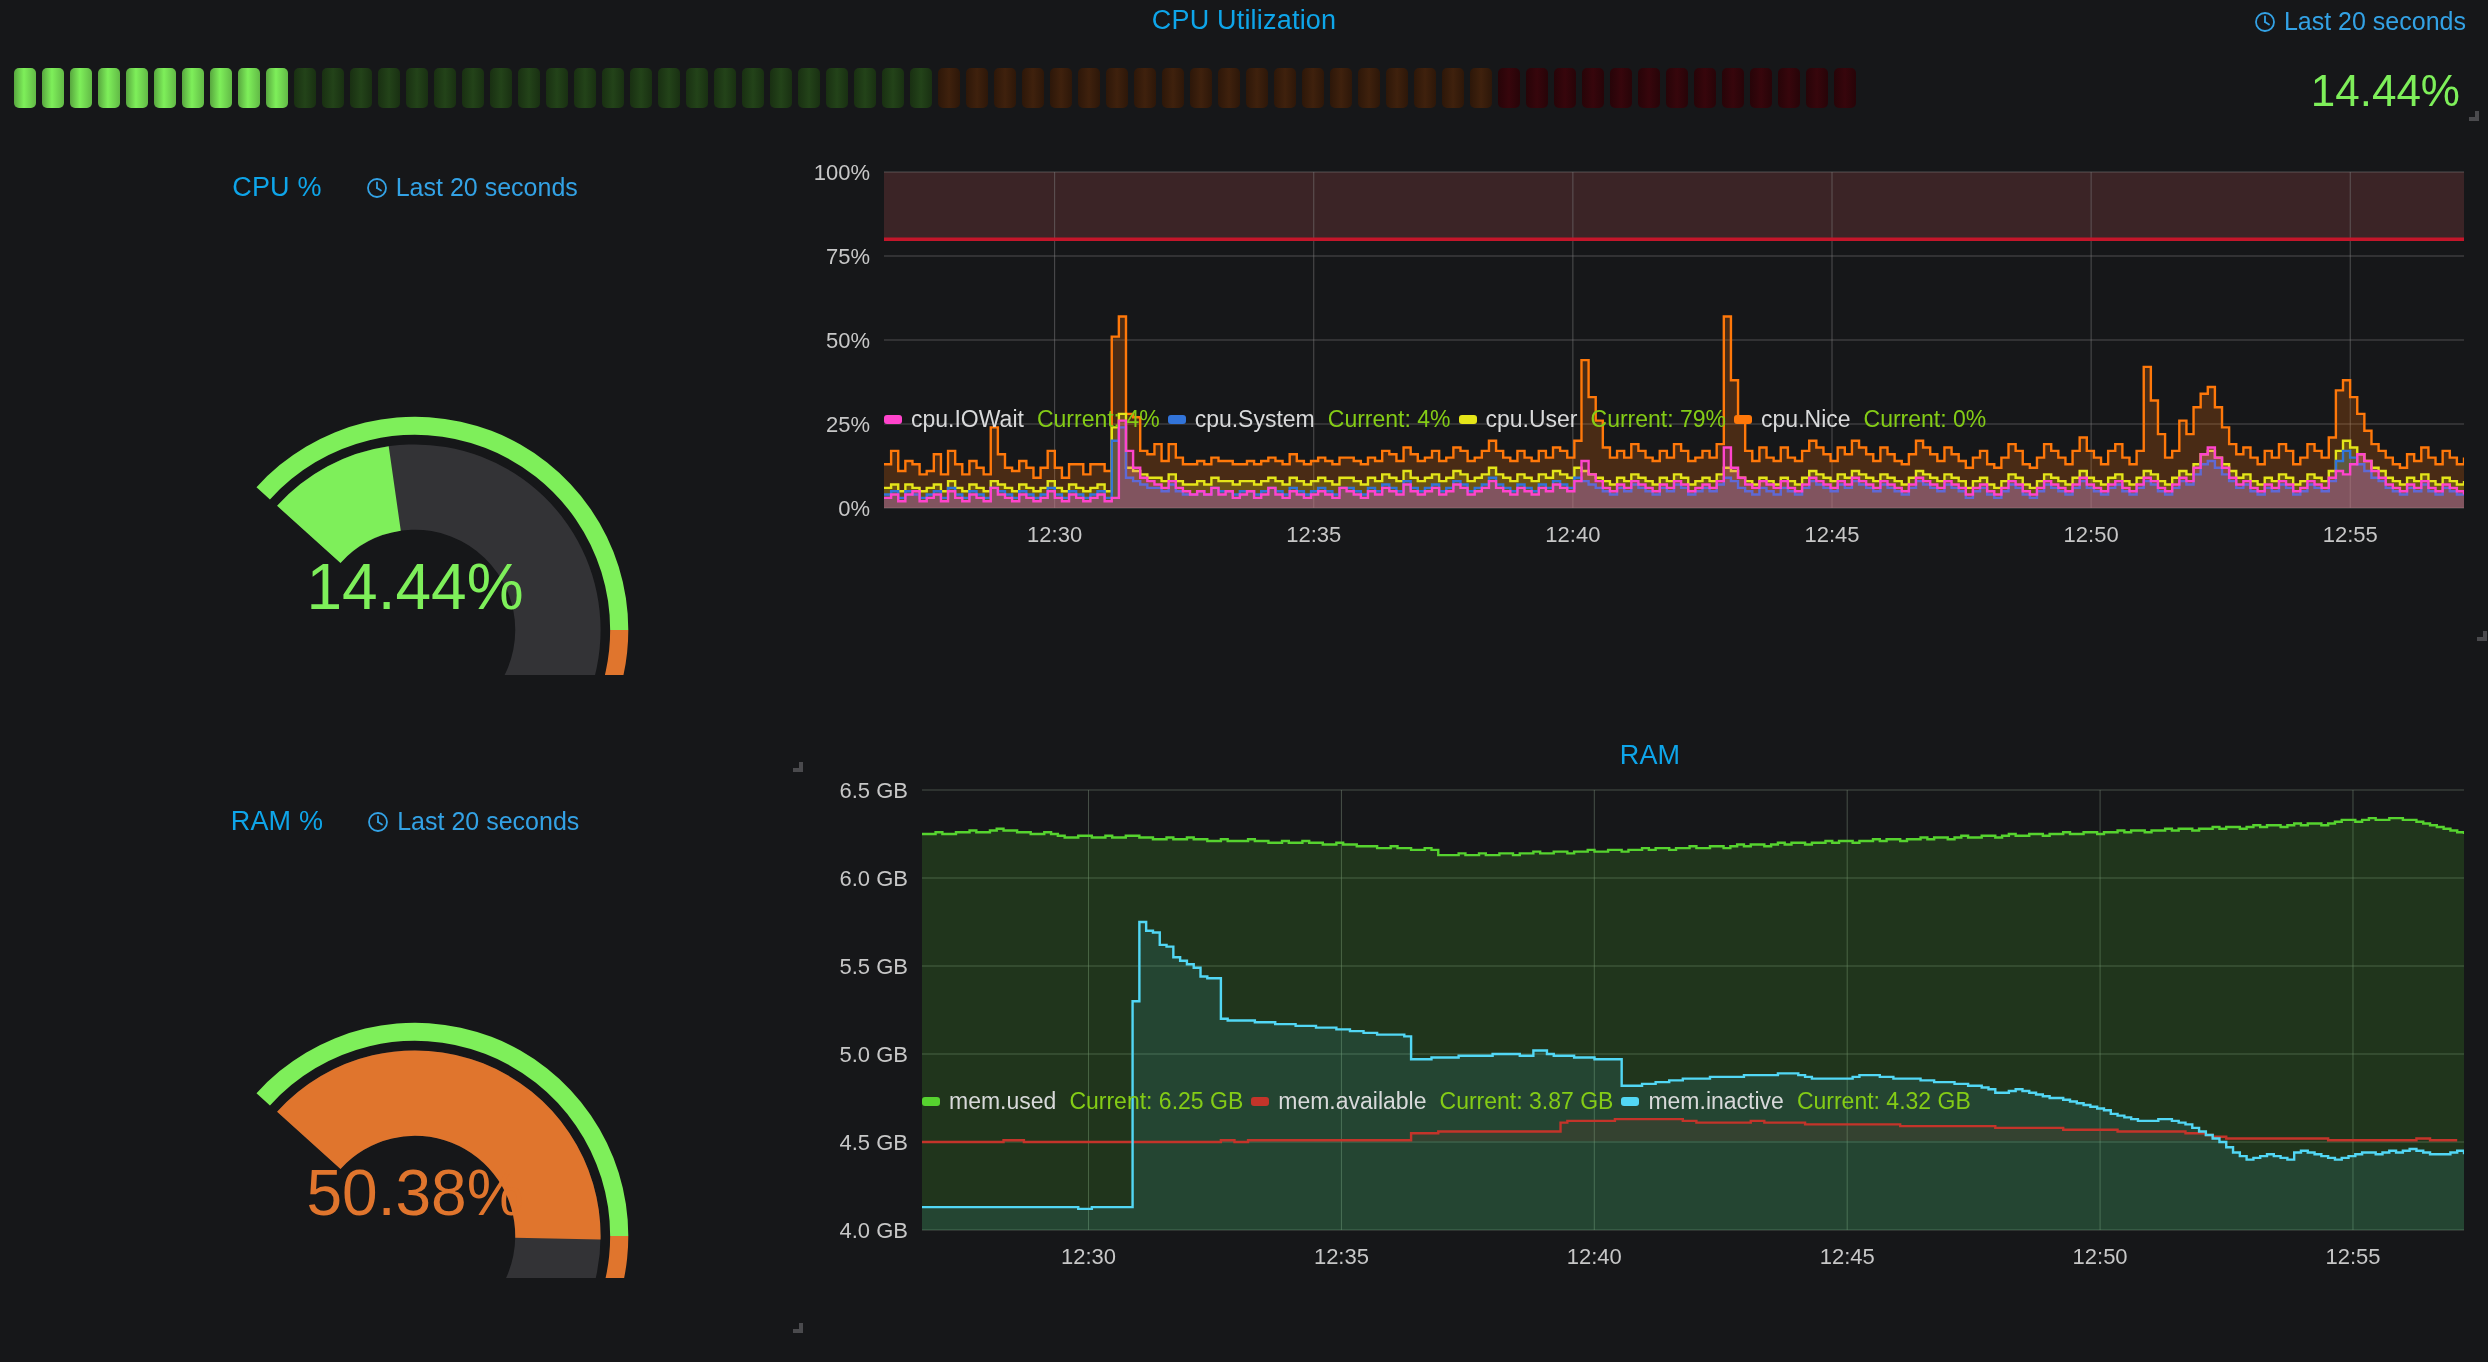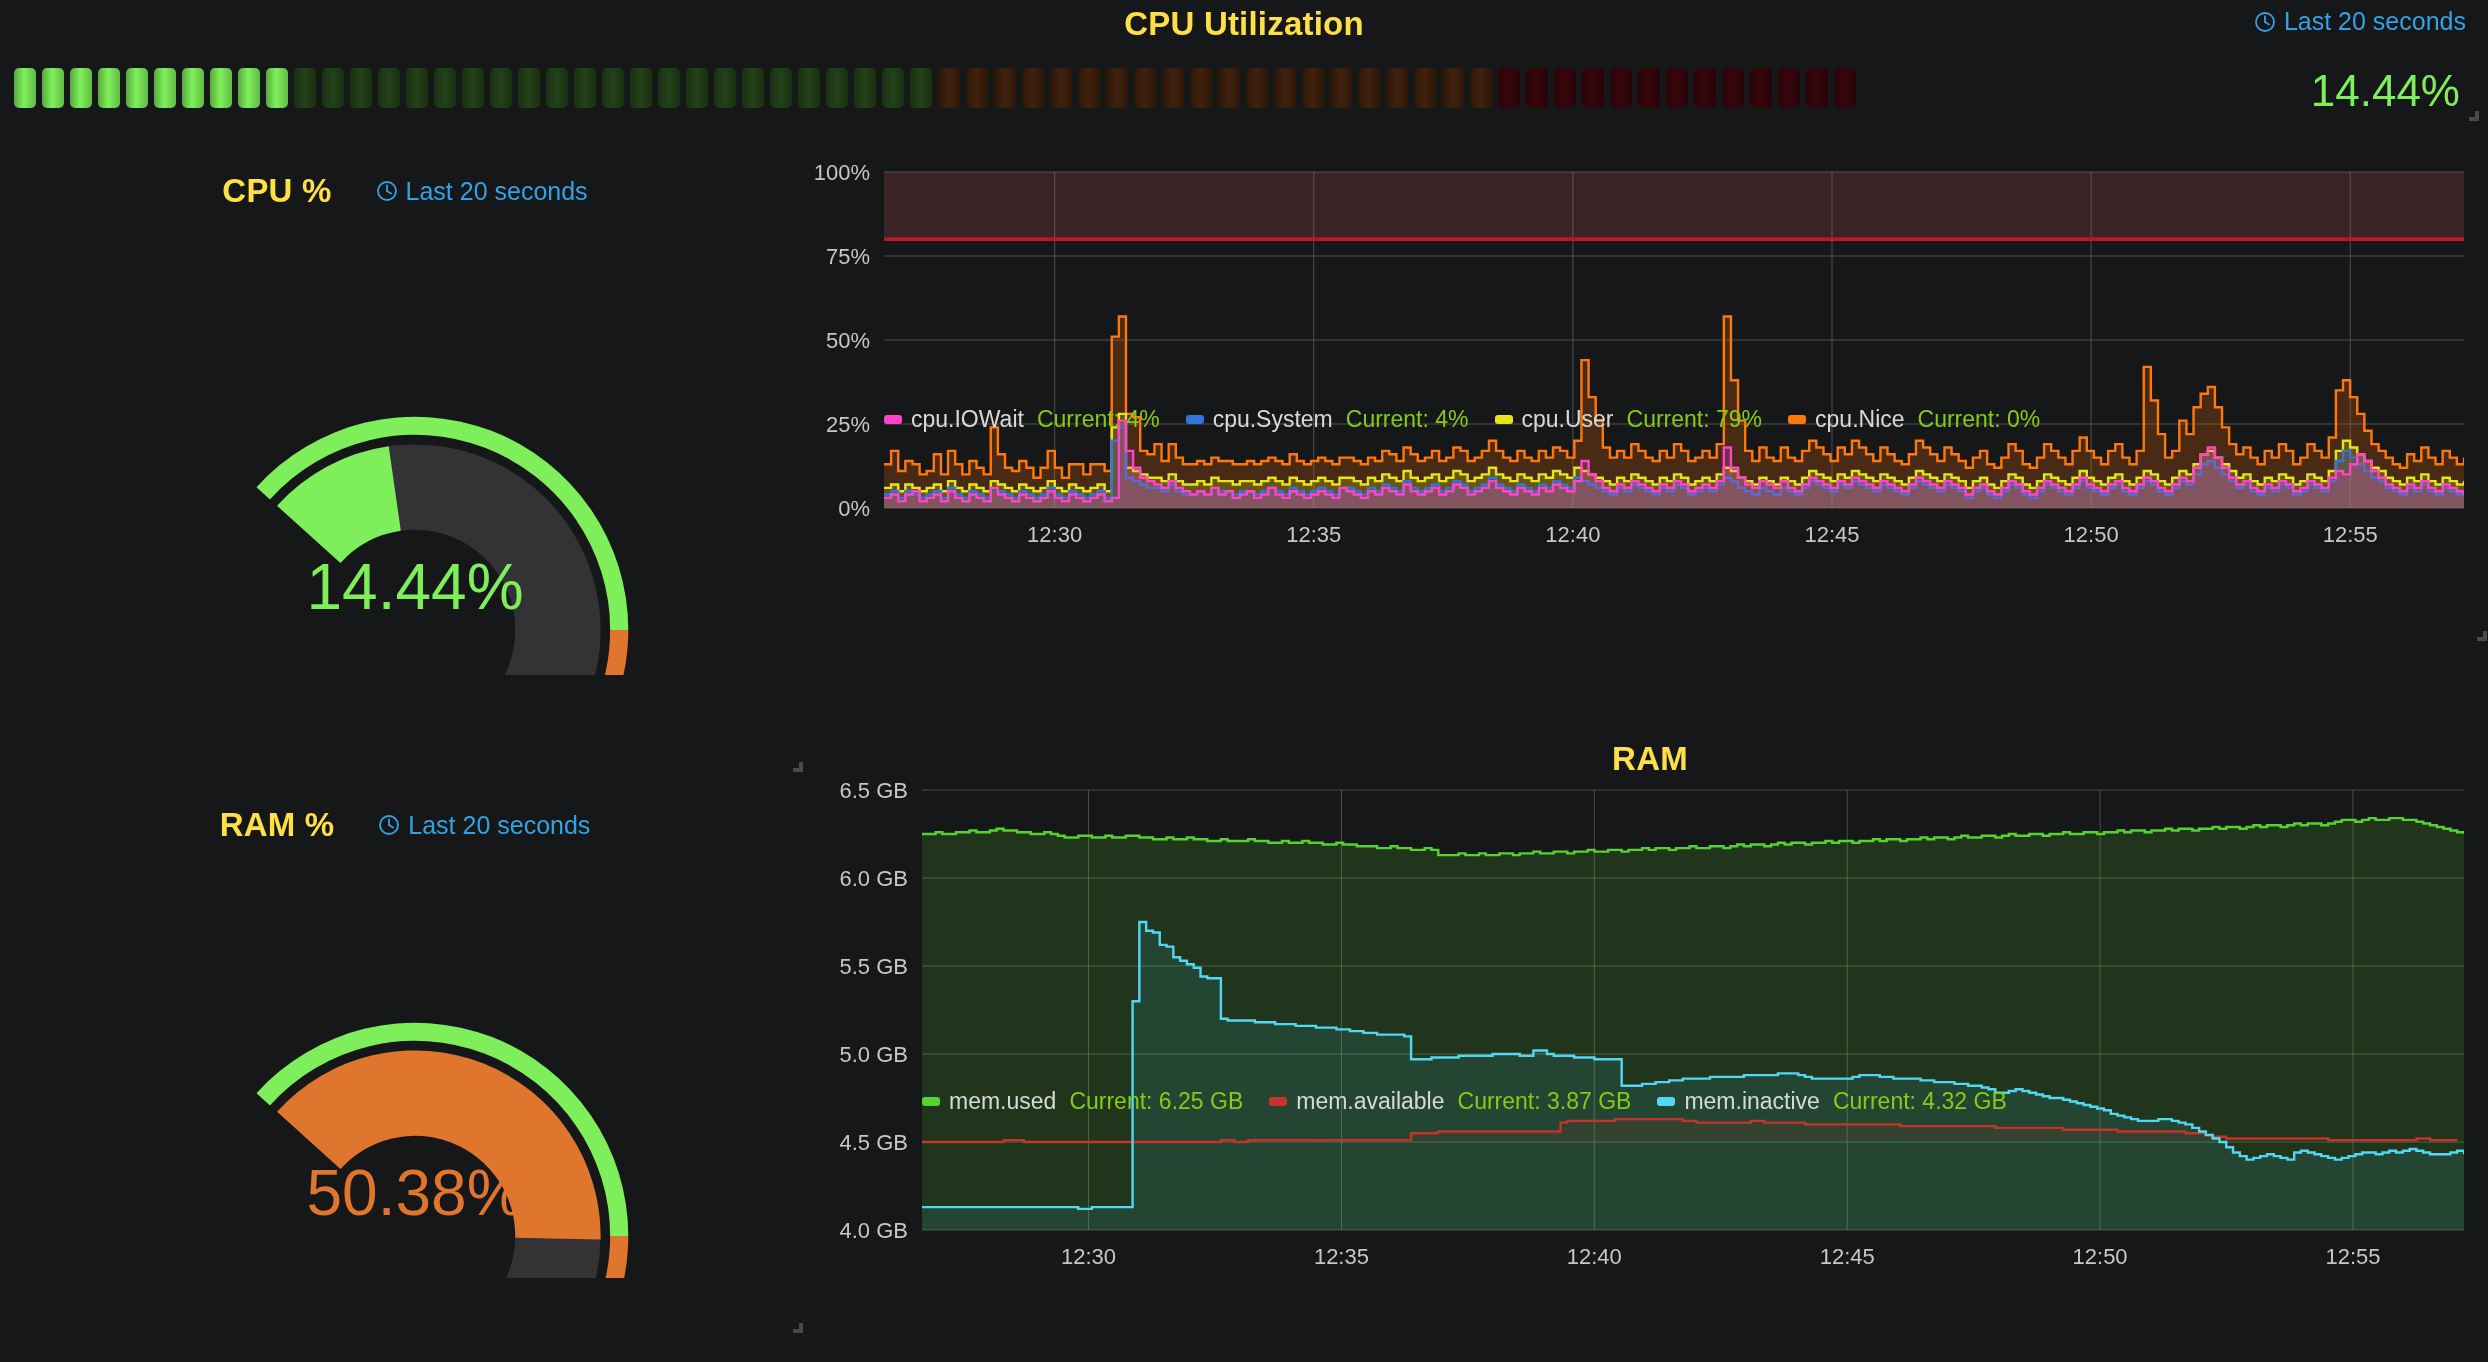--- a/index.html
+++ b/index.html
@@ -8,24 +8,24 @@
     width: 2488px; height: 1362px;
     overflow: hidden;
     font-family: "Liberation Sans", sans-serif;
     -webkit-font-smoothing: antialiased;
   }
   .dash { position: relative; width: 2488px; height: 1362px; }
 
   .panel { position: absolute; box-sizing: border-box; }
 
   .panel-title {
-    color: #fde047;
-    font-size: 33px;
+    color: #0ea5e9;
+    font-size: 27px;
     text-align: center;
-    font-weight: 700;
+    font-weight: 400;
     letter-spacing: 0.2px;
     white-space: nowrap;
   }
   .panel-title-row {
     display: flex; align-items: center; justify-content: center;
     gap: 0;
   }
   .timepick {
     color: #33a2e5;
     font-size: 25px;
@@ -48,21 +48,21 @@
 
   
   .gauge-wrap { position: absolute; }
 
   
   .chart-svg { display: block; }
   .axis-label { fill: #c7c7c7; font-size: 22px; font-family: "Liberation Sans", sans-serif; }
   .axis-label-y { text-anchor: end; }
   .axis-label-x { text-anchor: middle; }
 
-  .legend { position: absolute; display: flex; align-items: center; gap: 26px; white-space: nowrap; justify-content: space-between; }
+  .legend { position: absolute; display: flex; align-items: center; gap: 8px; white-space: nowrap; justify-content: space-between; }
   .legend-item { display: flex; align-items: center; gap: 9px; font-size: 23px; color: #d8d9da; }
   .legend-swatch { width: 18px; height: 9px; border-radius: 3px; display: inline-block; }
   .legend-name { color: #d8d9da; }
   .legend-stat { color: #84cc16; margin-left: 4px; }
 
   .resize-handle { position: absolute; width: 16px; height: 16px; }
 
   .heart { display: inline-block; }
 </style>
 </head>

